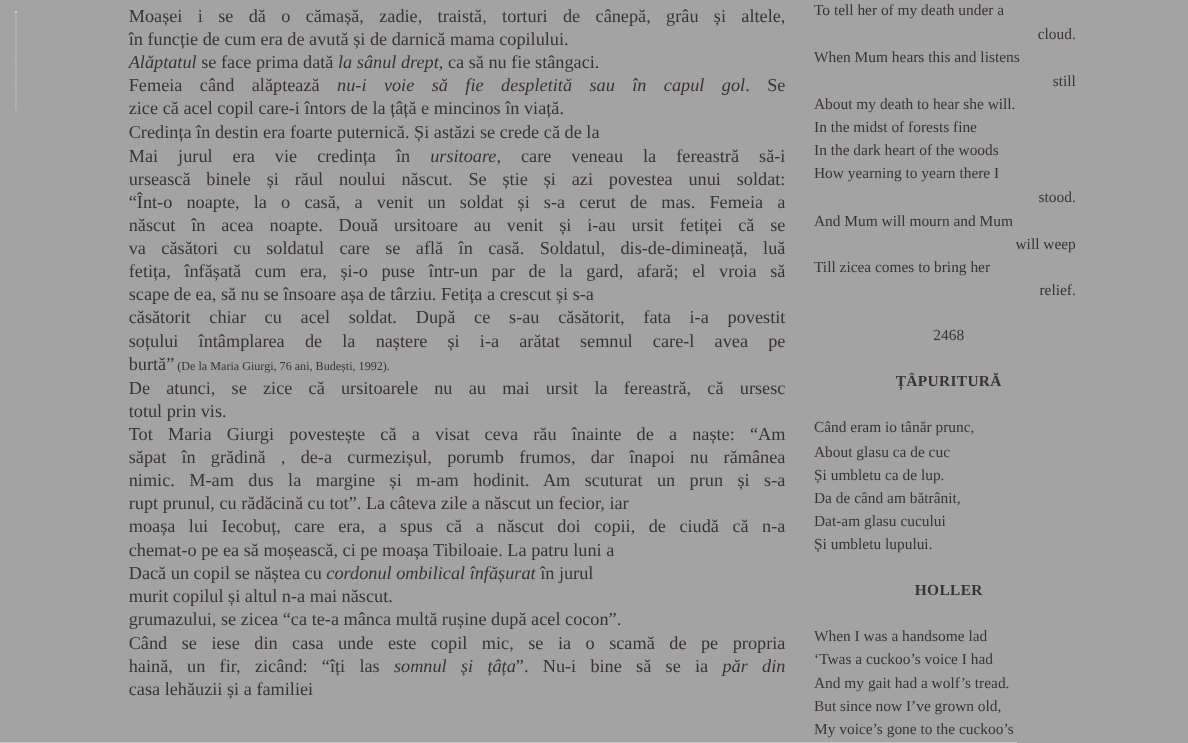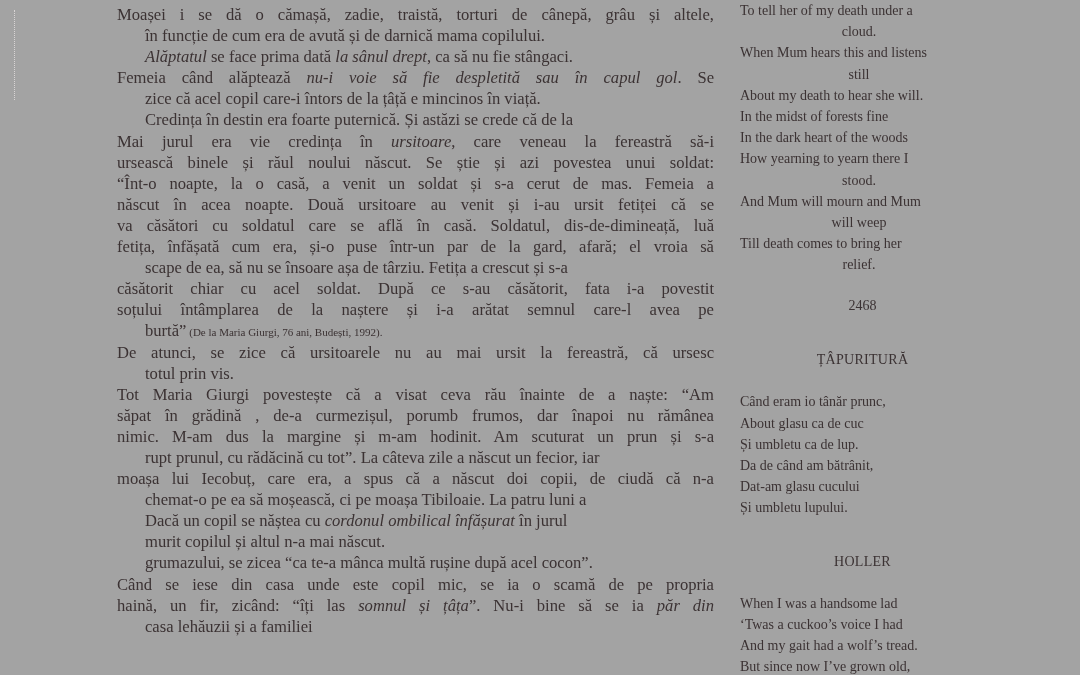--- a/index.html
+++ b/index.html
@@ -37,57 +37,56 @@
     }
     .col-left .line {
       display: block;
       white-space: nowrap;
       text-align: justify;
       text-align-last: justify;
       height: 21.1px;
     }
     .col-left .line.last {
       text-align-last: left;
-      margin-left: 28px;
     }
     em { font-style: italic; }
     .cite {
       font-size: 11px;
     }
     .col-right {
       position: absolute;
       left: 740px;
       top: 0px;
       width: 240px;
       font-size: 14px;
       line-height: 21.2px;
     }
     .col-right .vline {
       display: block;
       white-space: nowrap;
       height: 21.2px;
     }
     .col-right .vline.cont {
-      text-align: center;
+      text-align: right;
       padding-right: 2px;
     }
     .col-right .num {
       display: block;
       text-align: center;
       width: 245px;
       margin-top: 20px;
       height: 22px;
       line-height: 22px;
     }
     .col-right .title {
       display: block;
       text-align: center;
       width: 245px;
-      font-weight: normal;
-      margin-top: 32px;
+      font-weight: bold;
+      margin-top: 20px;
       margin-bottom: 20px;
       height: 22px;
       line-height: 22px;
       letter-spacing: 0.3px;
     }
   </style>
 </head>
 <body>
 
 <div class="page">
@@ -132,21 +131,21 @@
         <span class="vline cont">cloud.</span>
         <span class="vline">When Mum hears this  and listens</span>
         <span class="vline cont">still</span>
         <span class="vline">About my death to hear she will.</span>
         <span class="vline">In the midst of forests fine</span>
         <span class="vline">In the dark heart of the woods</span>
         <span class="vline">How yearning to yearn there I</span>
         <span class="vline cont">stood.</span>
         <span class="vline">And Mum will mourn  and Mum</span>
         <span class="vline cont">will weep</span>
-        <span class="vline">Till death comes to bring her</span>
+        <span class="vline">Till zicea comes to bring her</span>
         <span class="vline cont">relief.</span>
       </div>
     <span class="num">2468</span>
     <span class="title">ȚÂPURITURĂ</span>
     <div id="ro-lines">
         <span class="vline">Când eram io tânăr prunc,</span>
         <span class="vline">About glasu ca de cuc</span>
         <span class="vline">Și umbletu ca de lup.</span>
         <span class="vline">Da de când am bătrânit,</span>
         <span class="vline">Dat-am glasu cucului</span>

